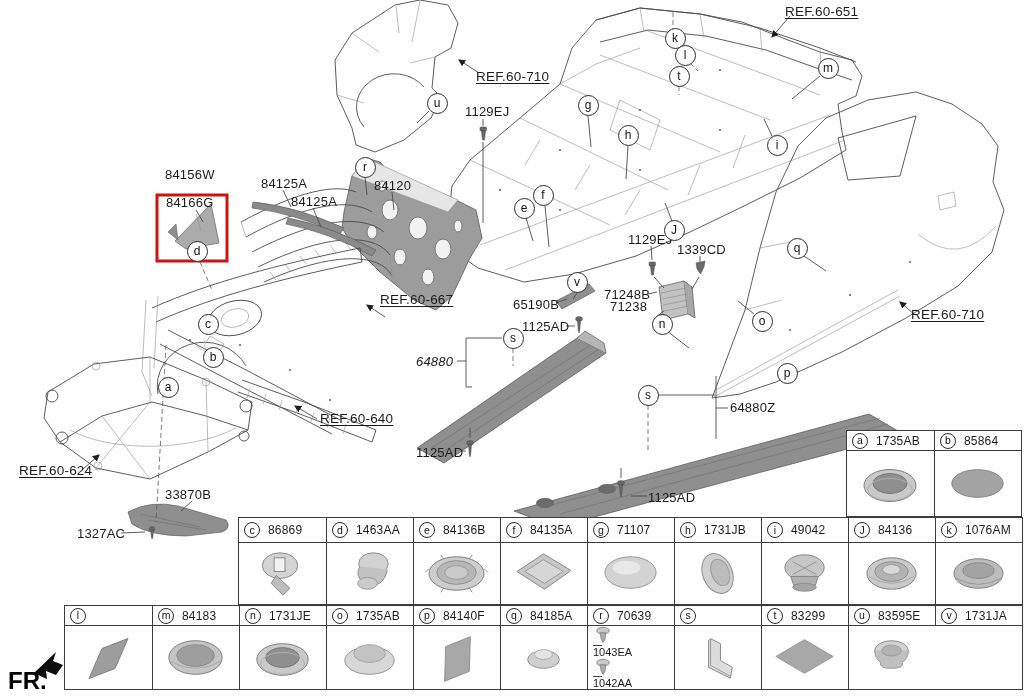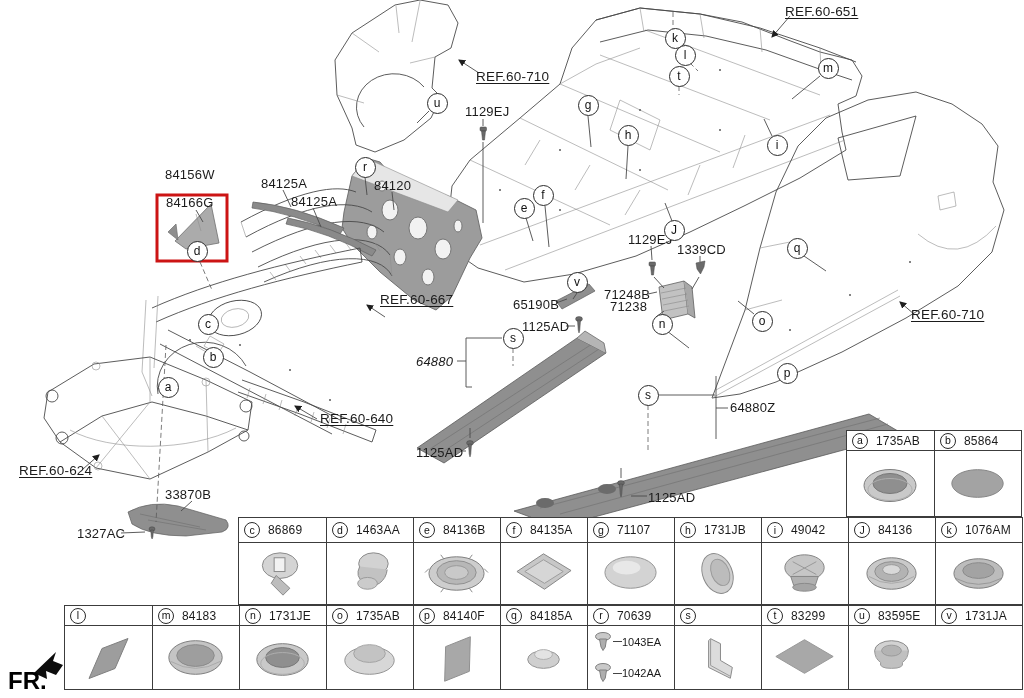--- a/index.html
+++ b/index.html
@@ -22,21 +22,21 @@
   .tcell{box-sizing:border-box;width:87px;flex:0 0 87px;border-left:1px solid #3c3c3c;position:relative;background:#fff;}
   .tcell:first-child{border-left:none;}
   .th{display:flex;align-items:center;gap:8px;padding-left:5px;border-bottom:1px solid #3c3c3c;}
   .hco{box-sizing:border-box;width:16px;height:16px;border:1.1px solid #2b2b2b;border-radius:50%;
        font-size:10.5px;color:#111;display:flex;align-items:center;justify-content:center;
        background:#fff;flex:0 0 16px;line-height:1;}
   .hpn{font-size:12px;color:#1b1b1b;letter-spacing:.2px;}
   .pic{position:absolute;left:0;top:0;width:100%;height:100%;}
   .stackl{position:absolute;top:2px;left:0;right:0;text-align:center;font-size:11px;line-height:1.15;
           color:#1b1b1b;z-index:2;}
-  .sitem{display:flex;align-items:center;height:50%;padding-left:5px;gap:0;}
+  .sitem{display:flex;height:50%;padding-left:5px;gap:0;flex-direction:column;}
   .sitem .dash{width:9px;height:0;border-top:1px solid #444;}
   .sitem .slab{font-size:11px;color:#1b1b1b;}
 </style>
 </head>
 <body>
 
 <div id="stage">
 
 <svg id="art" width="1024" height="698" viewBox="0 0 1024 698">
   <defs>

